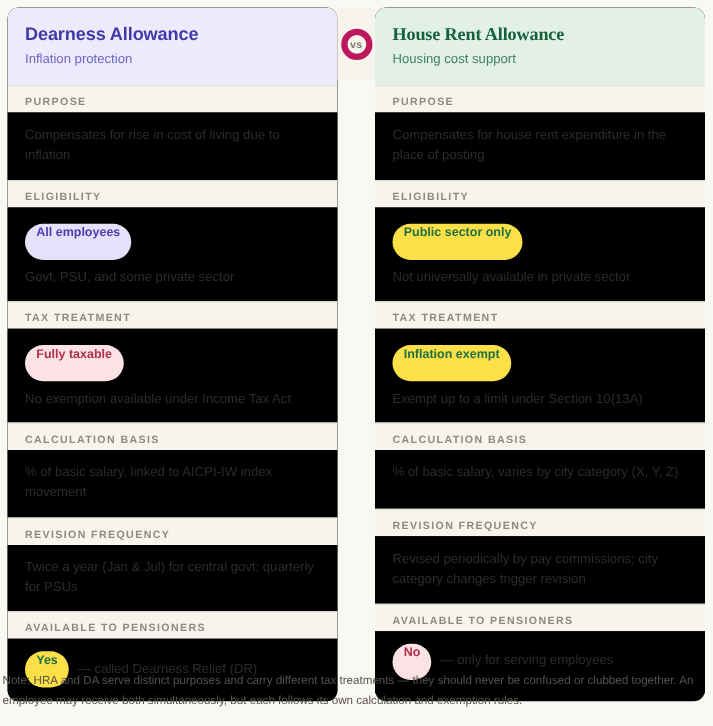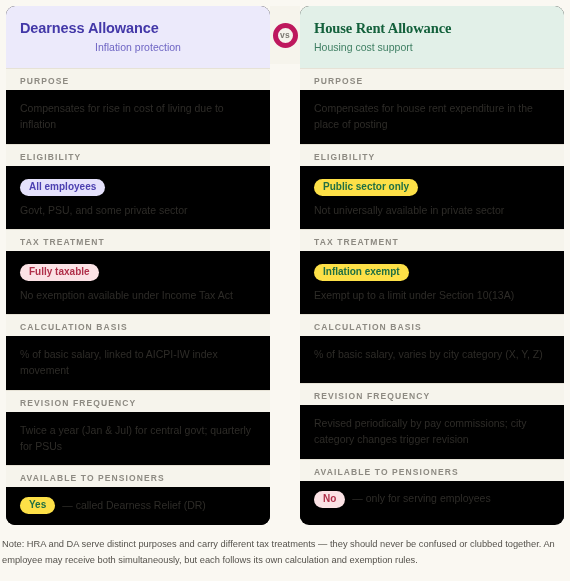--- a/index.html
+++ b/index.html
@@ -52,21 +52,21 @@
     letter-spacing: -0.1px;
   }
   .col-head.left  .col-title { color: #4338a8; }
   .col-head.right .col-title { color: #14613c; font-family: Liberation Serif, serif; }
 
   .col-sub {
     font-size: 10.5px;
     line-height: 1.3;
     margin-top: 4px;
   }
-  .col-head.left  .col-sub { color: #6f66c4; text-align: center; }
+  .col-head.left  .col-sub { color: #6f66c4; }
   .col-head.right .col-sub { color: #3f7f63; }
 
   
   .row-label {
     background: #f6f4ec;
     color: #8d8a82;
     font-size: 8.5px;
     font-weight: 700;
     letter-spacing: 1.1px;
     text-transform: uppercase;
@@ -86,21 +86,21 @@
     line-height: 1.55;
   }
 
   .row-body.tall  { min-height: 47px; }
   .row-body.tall2 { min-height: 47px; }
 
   
   .pill {
     display: inline-block;
     border-radius: 999px;
-    padding: 3px 9px 4px 9px;
+    padding: 3px 9px 16px 9px;
     font-size: 10px;
     font-weight: 700;
     line-height: 1;
     margin-bottom: 6px;
   }
   .pill.purple { background: #e5e1fb; color: #4b3fb0; }
   .pill.green  { background: #fde047; color: #1f6f43; }
   .pill.red    { background: #fbe2e5; color: #b0304a; }
 
   .inline-row { display: flex; align-items: center; gap: 2px; }

